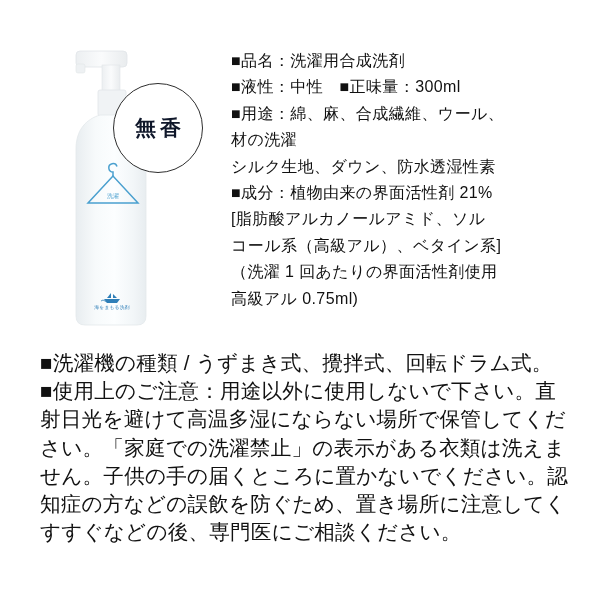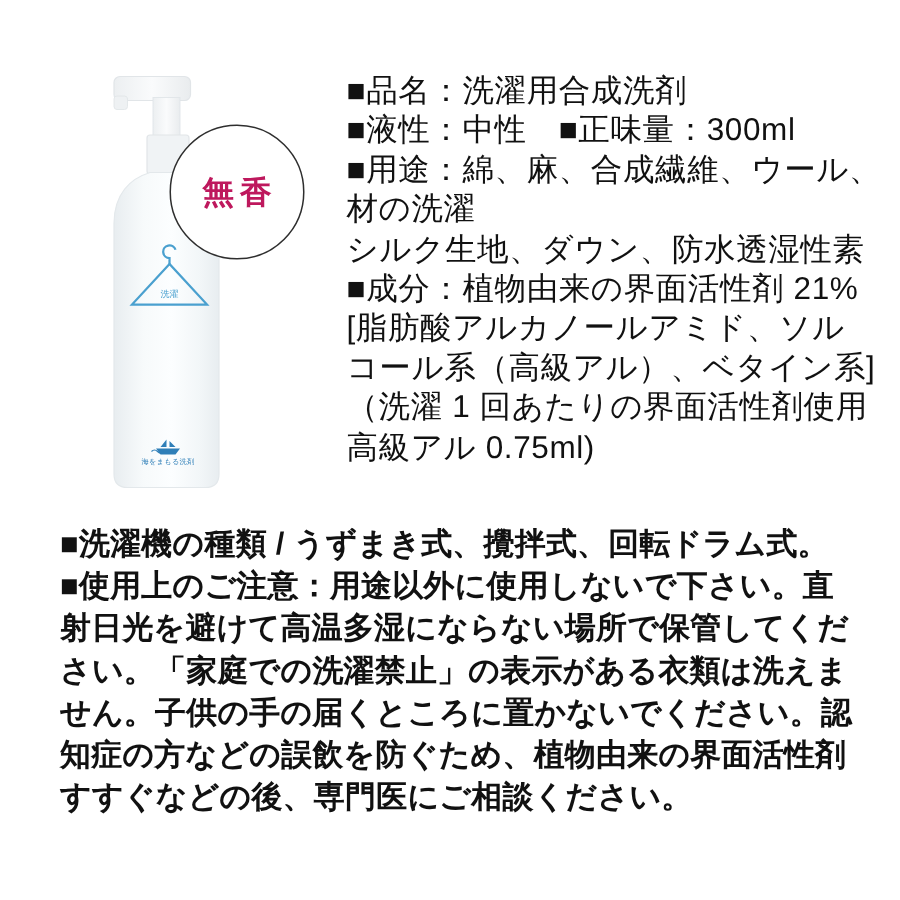--- a/index.html
+++ b/index.html
@@ -9,31 +9,31 @@
   }
   
   .bottle-wrap{position:absolute;left:60px;top:45px;width:100px;height:285px;}
   
   .badge{
     position:absolute;left:113px;top:83px;width:90px;height:90px;border-radius:50%;
     background:#ffffff;border:1.5px solid #2e2e2e;box-sizing:border-box;
     display:flex;align-items:center;justify-content:center;z-index:3;
   }
   .badge span{
-    font-size:21px;font-weight:600;letter-spacing:4px;margin-right:-4px;color:#be185d;
+    font-size:21px;font-weight:600;letter-spacing:4px;margin-right:-4px;color:#0f172a;
   }
   
   .specs{
     position:absolute;left:231px;top:48px;width:350px;
-    font-size:21px;line-height:26.4px;font-weight:500;letter-spacing:0.4px;
+    font-size:16px;line-height:26.4px;font-weight:500;letter-spacing:0.4px;
     white-space:nowrap;
   }
   .notes{
     position:absolute;left:40px;top:349px;width:535px;
-    font-size:20.6px;line-height:28.2px;font-weight:700;letter-spacing:0.2px;
+    font-size:20.6px;line-height:28.2px;font-weight:400;letter-spacing:0.2px;
     white-space:nowrap;
   }
   .specs div,.notes div{height:auto;}
 </style>
 </head>
 <body>
 
 <div class="canvas">
 
   <div class="bottle-wrap">
@@ -94,17 +94,17 @@
     <div>（洗濯 1 回あたりの界面活性剤使用</div>
     <div>高級アル 0.75ml)</div>
   </div>
 
   <div class="notes">
     <div>■洗濯機の種類 / うずまき式、攪拌式、回転ドラム式。</div>
     <div>■使用上のご注意：用途以外に使用しないで下さい。直</div>
     <div>射日光を避けて高温多湿にならない場所で保管してくだ</div>
     <div>さい。「家庭での洗濯禁止」の表示がある衣類は洗えま</div>
     <div>せん。子供の手の届くところに置かないでください。認</div>
-    <div>知症の方などの誤飲を防ぐため、植物由来の界面活性剤</div>
+    <div>知症の方などの誤飲を防ぐため、置き場所に注意してく</div>
     <div>すすぐなどの後、専門医にご相談ください。</div>
   </div>
 
 </div>
 
 </body></html>

